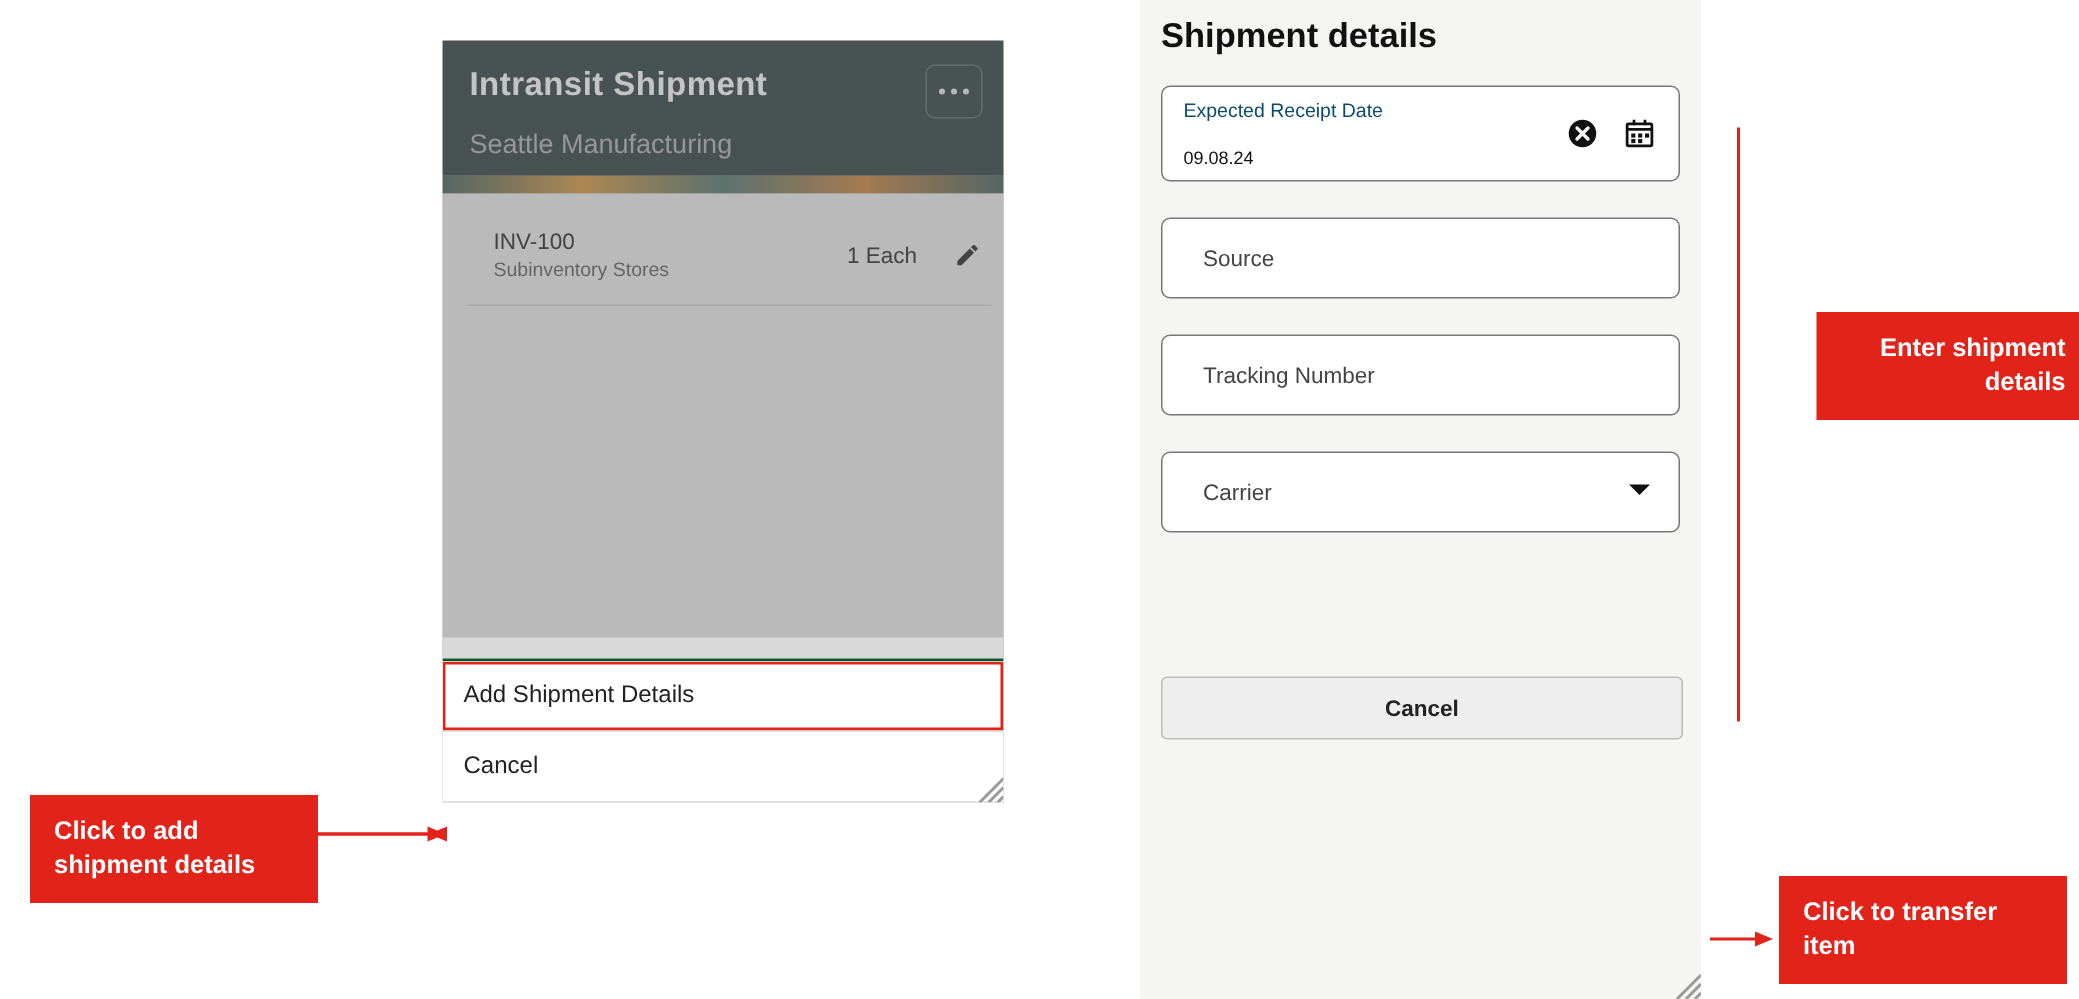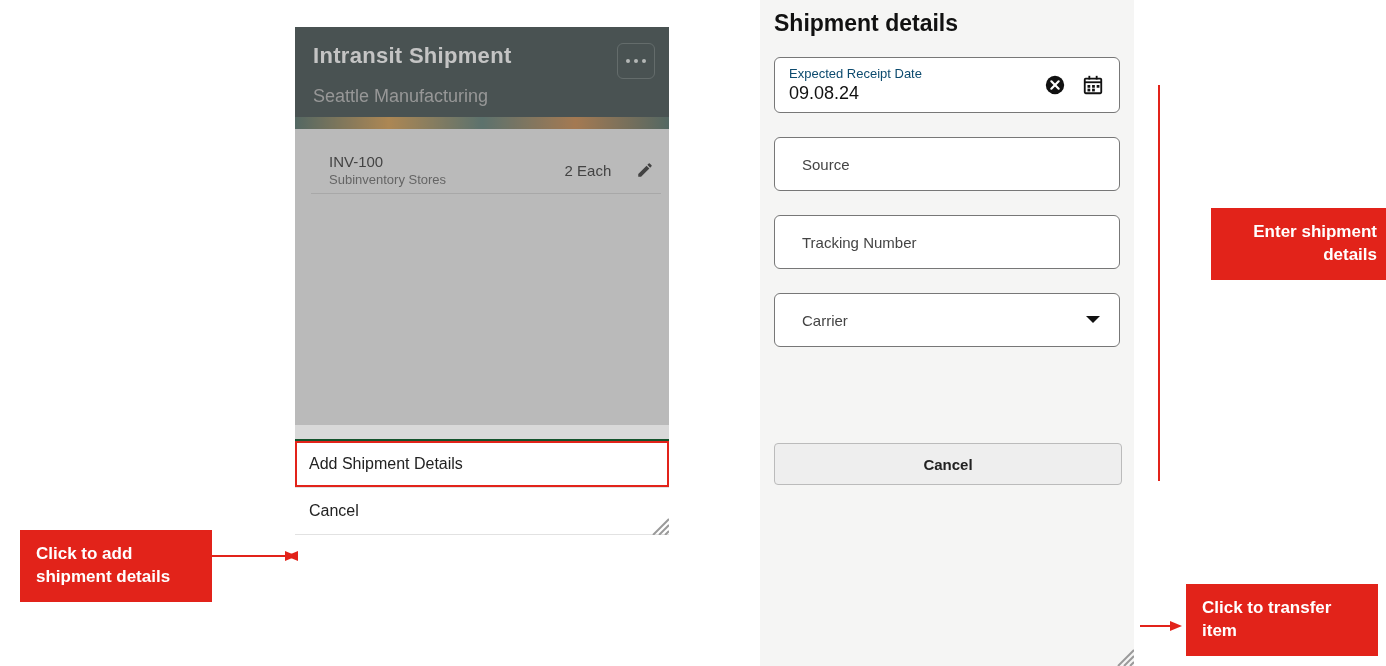--- a/index.html
+++ b/index.html
@@ -37,21 +37,21 @@
     background:rgba(130,130,130,0.35);pointer-events:none;
   }
   .items-card{
     background:#d9d9d9;padding:18px 16px 0 16px;height:390px;
   }
   .items-head{
     color:#222;font-size:20px;font-weight:700;margin-bottom:22px;
   }
   .item-row{
     display:flex;align-items:center;justify-content:space-between;
-    padding:6px 4px 6px 18px;border-bottom:1px solid #bdbdbd;width:96%;
+    padding:6px 4px 16px 18px;border-bottom:1px solid #bdbdbd;width:96%;
   }
   .item-left{}
   .item-code{font-size:15px;color:#222;}
   .item-sub{font-size:13px;color:#555;margin-top:2px;}
   .item-right{display:flex;align-items:center;gap:22px;}
   .item-qty{font-size:15px;color:#222;}
   .pencil{width:18px;height:18px;}
   .ph-bottom{
     position:absolute;left:0;right:0;bottom:0;background:#ffffff;
     border-top:2px solid #14532d;
@@ -76,21 +76,21 @@
   .det-title{
     font-size:23px;font-weight:800;color:#111;margin:10px 0 20px 14px;
   }
   .field{
     margin:0 14px 24px 14px;background:#fff;border:1px solid #777;
     border-radius:6px;padding:10px 27px;position:relative;
     display:flex;align-items:center;min-height:32px;
   }
   .field.tall{flex-direction:column;align-items:flex-start;min-height:auto;padding:8px 14px;}
   .field-label{font-size:13px;color:#0c4a6e;}
-  .field-value{font-size:18px;color:#111;margin-top:2px;}
+  .field-value{font-size:12px;color:#111;margin-top:17px;}
   .field-placeholder{font-size:15px;color:#444;}
   .icon-btn{
     width:24px;height:24px;display:flex;align-items:center;justify-content:center;
     cursor:pointer;
   }
   .date-icons{position:absolute;right:14px;top:50%;transform:translateY(-50%);display:flex;gap:14px;align-items:center;}
   .caret-down{position:absolute;right:18px;top:50%;transform:translateY(-50%);}
   .stepper{position:absolute;right:12px;top:50%;transform:translateY(-50%);display:flex;gap:26px;}
   .btn-bar{padding:0 14px;}
   .btn{
@@ -136,21 +136,21 @@
   </div>
   <div class="ph-stripe"></div>
 
   <div class="items-card">
     <div class="item-row">
       <div class="item-left">
         <div class="item-code">INV-100</div>
         <div class="item-sub">Subinventory Stores</div>
       </div>
       <div class="item-right">
-        <div class="item-qty">2 Each</div>
+        <div class="item-qty">1 Each</div>
         <div class="icon-btn">
           <svg class="pencil" viewBox="0 0 24 24">
             <path d="M3 17.25V21h3.75L17.81 9.94l-3.75-3.75L3 17.25zM20.71 7.04a1 1 0 0 0 0-1.41l-2.34-2.34a1 1 0 0 0-1.41 0l-1.83 1.83 3.75 3.75 1.83-1.83z" fill="#222"></path>
           </svg>
         </div>
       </div>
     </div>
   </div>
 
   <div class="grey-overlay"></div>

